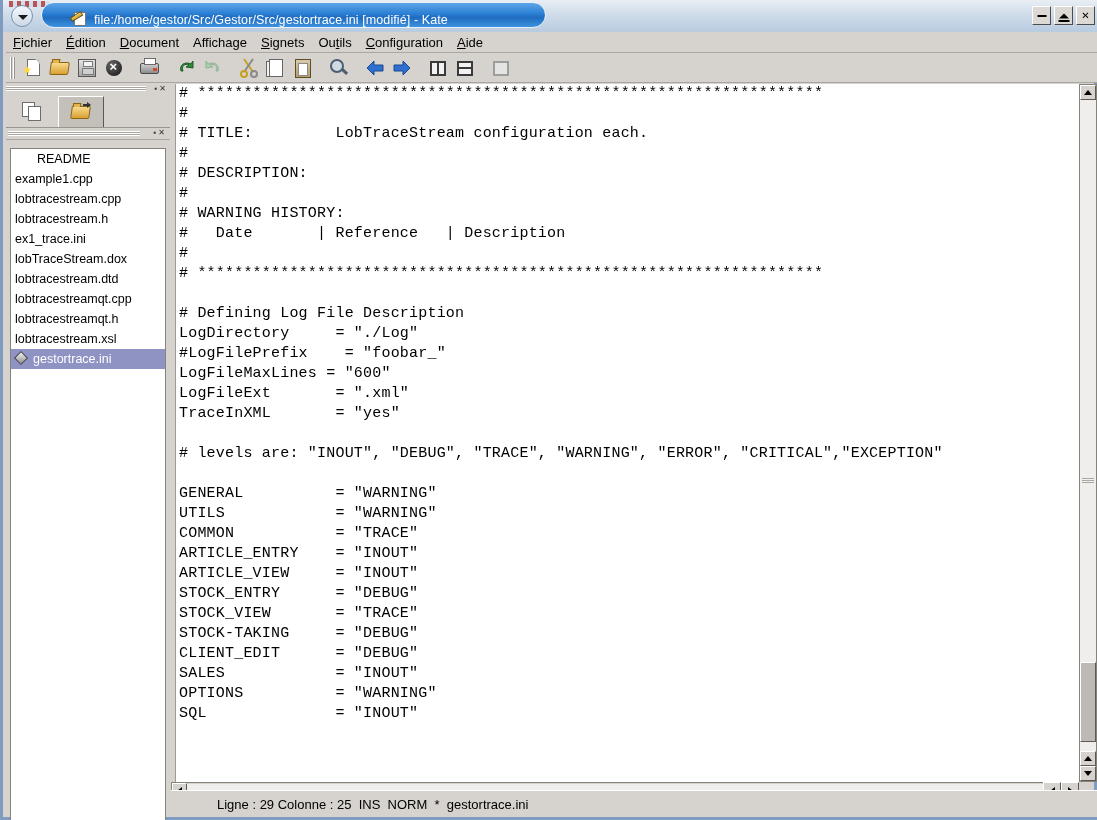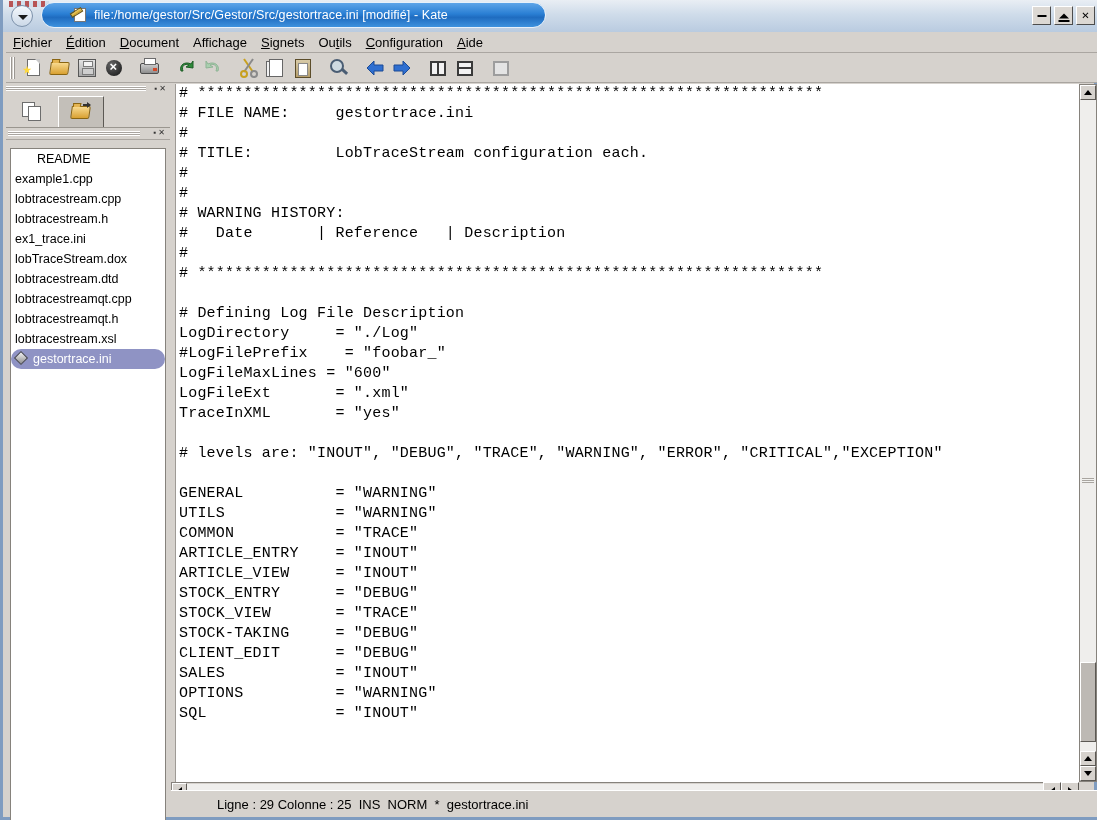--- a/index.html
+++ b/index.html
@@ -39,21 +39,21 @@
     content:"";position:absolute;left:6px;top:9px;
     border-left:5px solid transparent;border-right:5px solid transparent;
     border-top:5px solid #1a1a1a;
   }
   .tb-capsule{
     position:absolute;left:38px;top:2px;width:505px;height:26px;
     border-radius:13px;
     background:linear-gradient(to bottom,#5ea5e8 0%,#2a7fd4 45%,#1f6cc0 60%,#3e92de 100%);
     border:1px solid #e8f1fa;
     box-sizing:border-box;
-    display:flex;align-items:center;
+    display:flex;align-items:flex-end;
   }
   .tb-icon{
     position:relative;width:17px;height:15px;margin-left:28px;margin-right:7px;flex:none;
   }
   .tb-icon .pg{position:absolute;left:4px;top:0;width:12px;height:14px;background:#fff;
     border:1px solid #777;box-sizing:border-box;}
   .tb-icon .pen{position:absolute;left:0px;top:2px;width:13px;height:5px;
     background:linear-gradient(to bottom,#f3d36a,#c79a1e);
     border:1px solid #6b5410;box-sizing:border-box;transform:rotate(-32deg);}
   .tb-title{color:#fff;font-size:12.5px;letter-spacing:.1px;white-space:nowrap;}
@@ -161,21 +161,21 @@
   .subhead{position:relative;height:11px;background:#d6d2cd;border-bottom:1px solid #a9a5a0;}
   .subhead .hdots{position:absolute;left:2px;top:3px;width:132px;height:5px;
     background:repeating-linear-gradient(to bottom,#fff 0 1px,#a9a5a0 1px 2px);}
   .subhead .hbtns{position:absolute;right:3px;top:0px;font-size:8px;color:#333;letter-spacing:2px;}
   .filelist{
     position:absolute;left:4px;top:64px;width:156px;height:717px;
     background:#fff;border:1px solid #86827c;box-sizing:border-box;overflow:hidden;
   }
   .frow{height:20px;display:flex;align-items:center;padding-left:4px;font-size:12.5px;color:#000;white-space:nowrap;}
   .frow.first{padding-left:26px;}
-  .frow.sel{background:#8f93c4;color:#fff;border-radius:10px;}
+  .frow.sel{background:#8f93c4;color:#fff;}
   .fdiamond{width:14px;height:14px;margin-right:4px;flex:none;position:relative;}
   .fdiamond:after{content:"";position:absolute;left:1px;top:1px;width:10px;height:10px;
     background:linear-gradient(135deg,#f4f4f4,#8e8e8e);border:1px solid #4b4b4b;
     box-sizing:border-box;transform:rotate(45deg);}
   .sbtn{width:15px;height:16px;background:#d6d2cd;
     border-top:1px solid #fff;border-left:1px solid #fff;
     border-right:1px solid #5c5954;border-bottom:1px solid #5c5954;
     box-sizing:border-box;display:flex;align-items:center;justify-content:center;flex:none;}
   .tri{width:0;height:0;}
   .tri.l{border-top:4px solid transparent;border-bottom:4px solid transparent;border-right:5px solid #000;}
@@ -425,24 +425,24 @@
             <span>gestortrace.ini</span>
           </div>
         </div>
 
     </div>
 
     <div class="editor-wrap">
       <div class="iconborder"></div>
       <div class="textarea" id="codearea">
           <div class="codeline"># ********************************************************************</div>
-          <div class="codeline"># FILE NAME:     gestortrace.ini</div>
           <div class="codeline">#</div>
           <div class="codeline"># TITLE:         LobTraceStream configuration each.</div>
           <div class="codeline">#</div>
+          <div class="codeline"># DESCRIPTION:</div>
           <div class="codeline">#</div>
           <div class="codeline"># WARNING HISTORY:</div>
           <div class="codeline">#   Date       | Reference   | Description</div>
           <div class="codeline">#</div>
           <div class="codeline"># ********************************************************************</div>
           <div class="codeline"></div>
           <div class="codeline"># Defining Log File Description</div>
           <div class="codeline">LogDirectory     = "./Log"</div>
           <div class="codeline">#LogFilePrefix    = "foobar_"</div>
           <div class="codeline">LogFileMaxLines = "600"</div>

